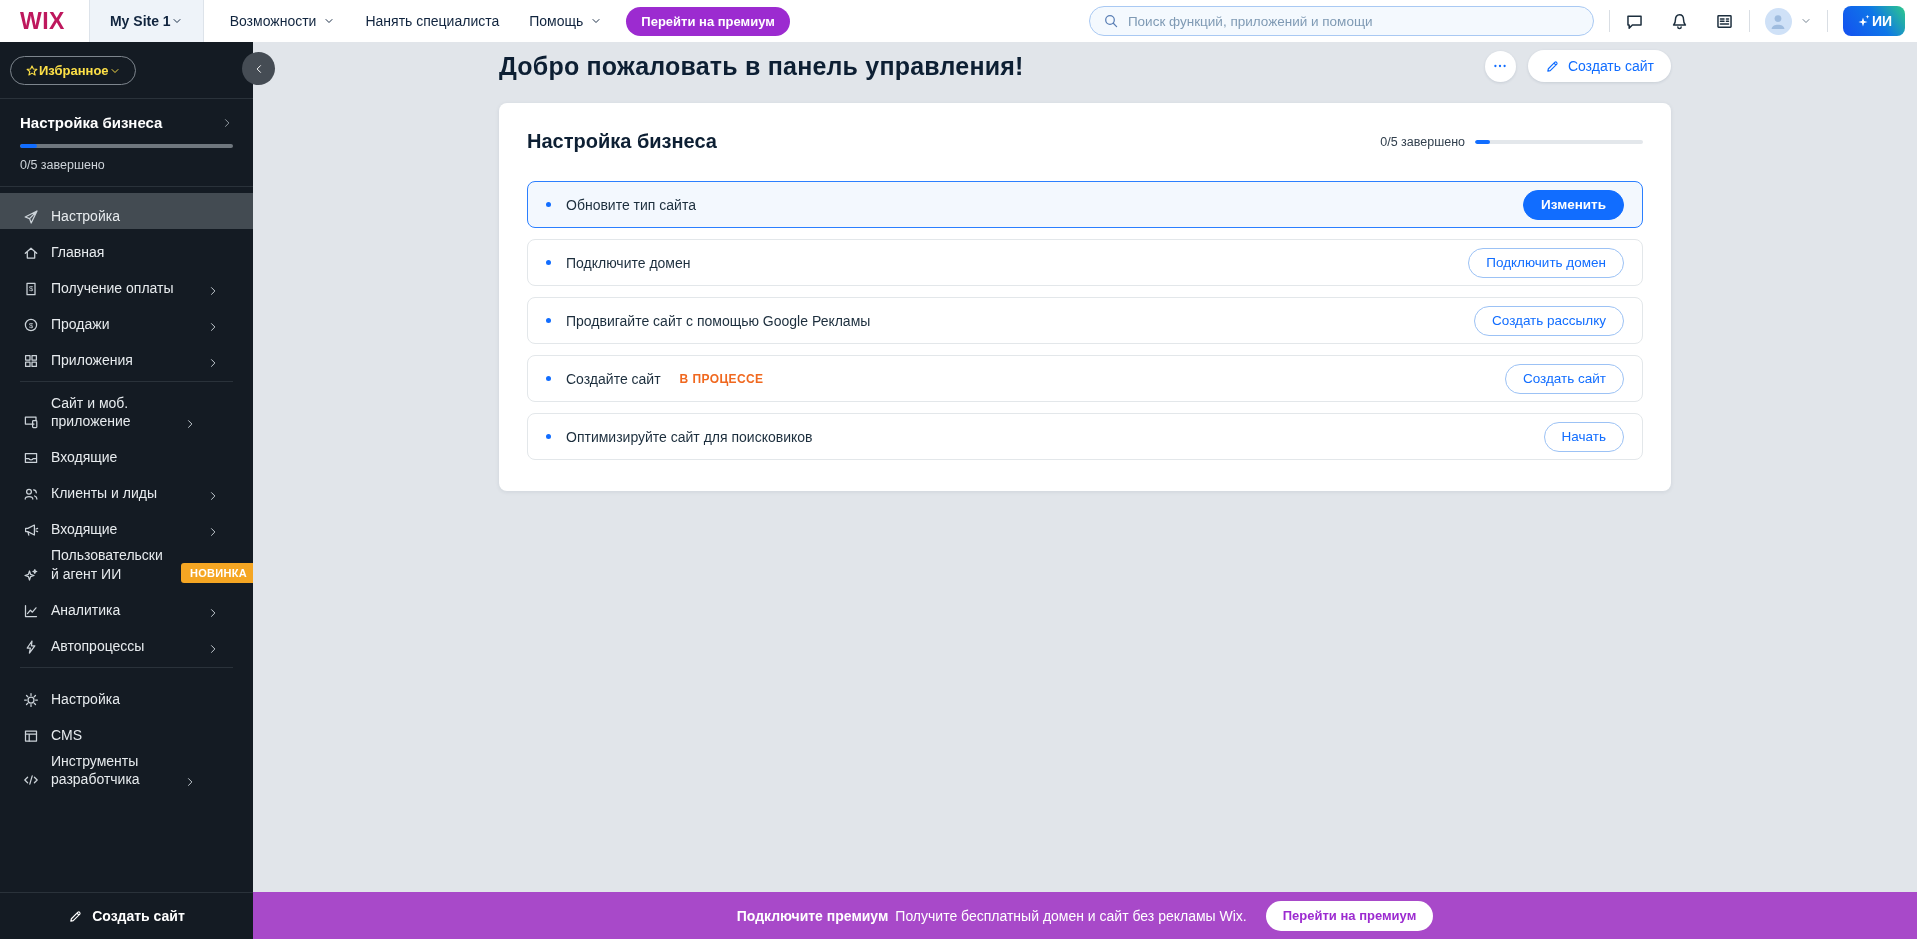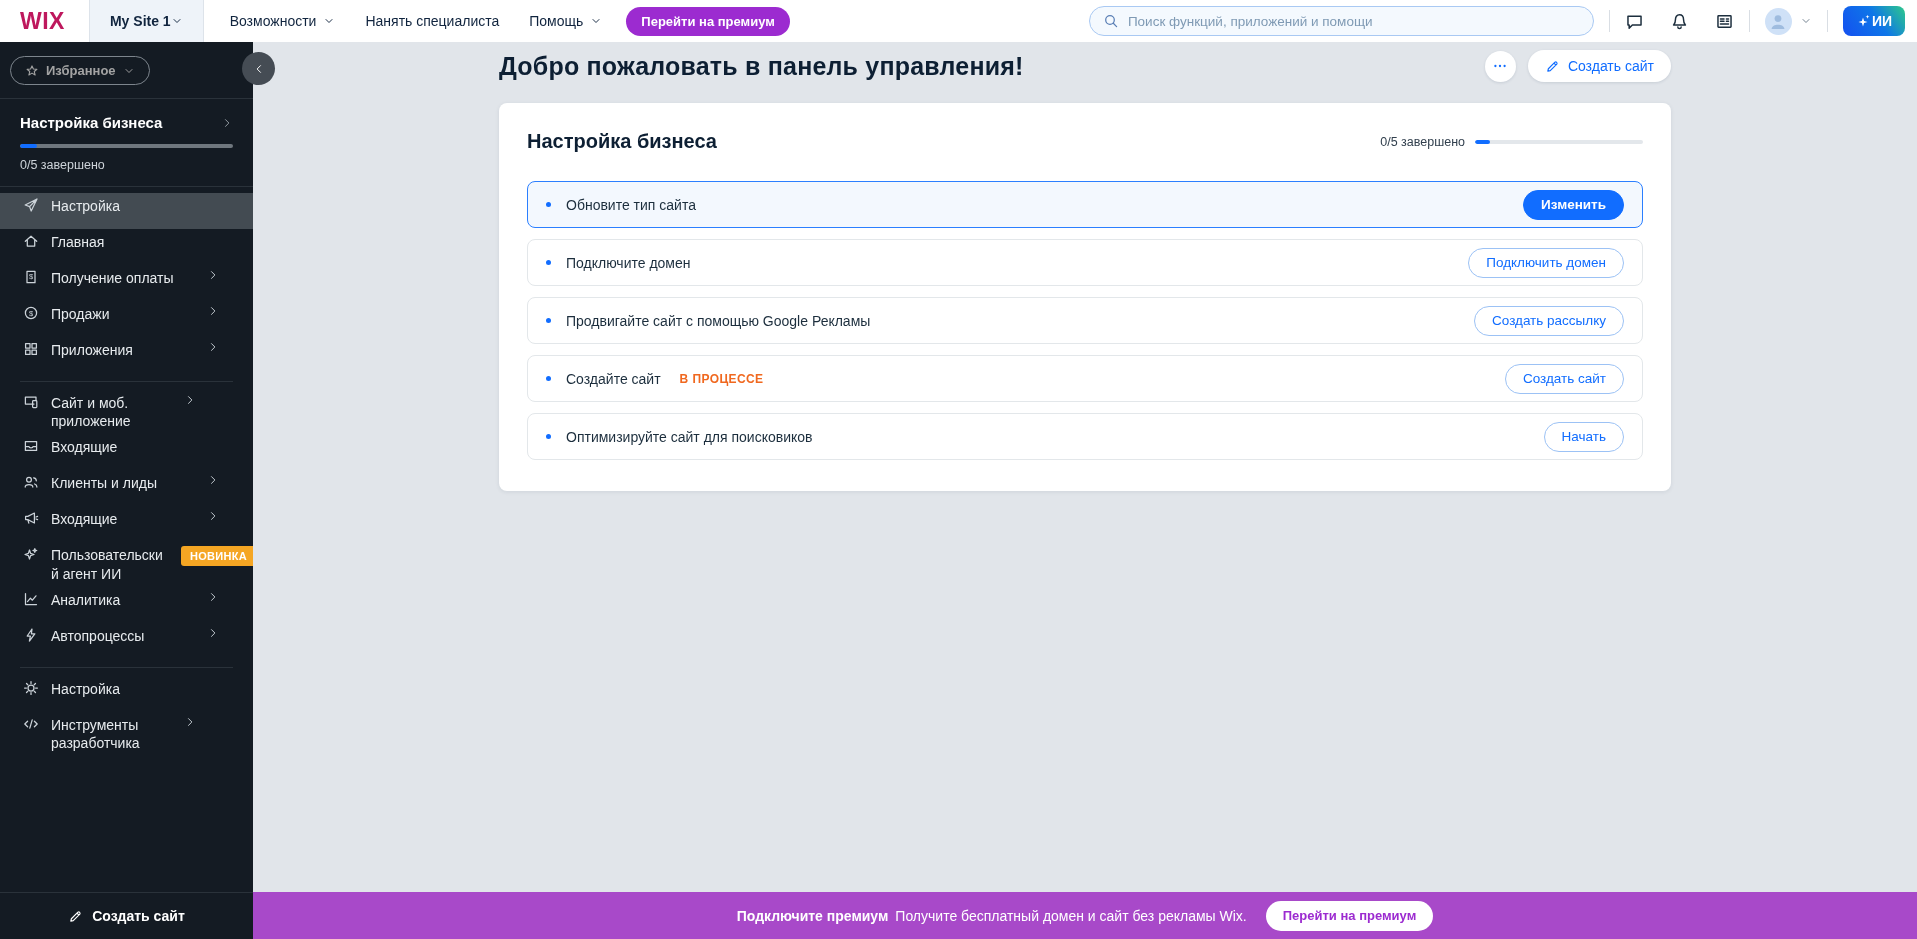--- a/index.html
+++ b/index.html
@@ -28,30 +28,30 @@
   .hicons .icon { cursor:pointer; }
   .avatar-wrap { display:flex; align-items:center; gap:8px; cursor:pointer; }
   .avatar { width:27px; height:27px; border-radius:50%; background:#cfe1f7; color:#9fbcdf; display:flex; align-items:center; justify-content:center; overflow:hidden; }
   .avatar svg { stroke:none; }
   .ai-btn { height:30px; margin:0 12px 0 0; border:none; border-radius:8px; padding:0 13px; display:flex; align-items:center; color:#fff; font-weight:700; font-size:14px; cursor:pointer; background:linear-gradient(55deg,#1550f0 0%,#0e76e8 55%,#2ec98a 100%); }
 
   
   .sidebar { position:absolute; top:42px; left:0; width:253px; bottom:0; background:#141b23; color:#e7ebee; display:flex; flex-direction:column; z-index:20; }
   .collapse-btn { position:absolute; left:242px; top:52px; width:33px; height:33px; border-radius:50%; background:#454c54; border:none; color:#fff; z-index:25; cursor:pointer; display:flex; align-items:center; justify-content:center; }
   .fav-row { padding:14px 10px 13px; }
-  .fav-pill { display:inline-flex; align-items:center; gap:7px; height:29px; padding:0 14px; border:1px solid #7d858d; border-radius:15px; background:transparent; color:#a3a3a3; font-size:13px; font-weight:700; cursor:pointer; font-family:inherit; }
+  .fav-pill { display:inline-flex; align-items:center; height:29px; padding:0 14px; border:1px solid #7d858d; border-radius:15px; background:transparent; color:#fde047; font-size:13px; font-weight:700; cursor:pointer; font-family:inherit; }
   .sdivider { height:1px; background:#2a323a; }
   .setup-block { padding:15px 20px 14px; }
   .setup-head { display:flex; align-items:center; justify-content:space-between; cursor:pointer; }
   .setup-title { font-size:15px; font-weight:700; color:#fff; }
   .sprogress-track { margin-top:13px; height:4px; border-radius:2px; background:#6f777e; overflow:hidden; }
   .sprogress-fill { height:100%; border-radius:2px; background:#116dff; }
   .sprogress-label { margin-top:10px; font-size:12.5px; color:#cdd3d9; }
   .snav { flex:1; padding:6px 0; overflow:hidden; }
-  .snav-item { display:flex; align-items:flex-start; min-height:36px; padding:4px 32px 4px 22px; gap:12px; font-size:14px; color:#e7ebee; cursor:pointer; }
+  .snav-item { display:flex; align-items:flex-end; min-height:36px; padding:4px 32px 4px 22px; gap:12px; font-size:14px; color:#e7ebee; cursor:pointer; }
   .snav-item.selected { background:#434b52; }
   .snav-item .icon { color:#ccd3d9; width:17px; }
   .snav-label { flex:1; line-height:1.3; max-width:150px; overflow-wrap:break-word; }
   .snav-chevron { color:#9aa2a9; }
   .new-badge { background:#f5a623; color:#fff; font-size:11px; font-weight:700; padding:4px 9px; border-radius:3px; letter-spacing:.3px; }
   .snav .sdivider { margin:8px 20px; }
   .sidebar-footer { border-top:1px solid #2a323a; height:47px; display:flex; align-items:center; justify-content:center; gap:9px; font-size:14px; font-weight:700; color:#fff; cursor:pointer; }
 
   
   .main { position:absolute; left:253px; top:42px; right:0; bottom:47px; overflow:hidden; }
@@ -361,20 +361,29 @@
         </div>
         <div class="sdivider"></div>
         <div class="snav-item">
           <span class="icon">
             <svg viewBox="0 0 16 16" width="16" height="16">
               <circle cx="8" cy="8" r="3"></circle>
               <path d="M8 1.6 V3.4 M8 12.6 V14.4 M1.6 8 H3.4 M12.6 8 H14.4 M3.5 3.5 L4.8 4.8 M11.2 11.2 L12.5 12.5 M12.5 3.5 L11.2 4.8 M4.8 11.2 L3.5 12.5"></path>
             </svg>
           </span>
           <span class="snav-label">Настройка</span>
+        </div>
+        <div class="snav-item">
+          <span class="icon">
+            <svg viewBox="0 0 16 16" width="16" height="16">
+              <rect x="2.5" y="3" width="11" height="10"></rect>
+              <path d="M2.5 6.2 H13.5 M6.2 6.2 V13"></path>
+            </svg>
+          </span>
+          <span class="snav-label">CMS</span>
         </div>
         <div class="snav-item">
           <span class="icon">
             <svg viewBox="0 0 16 16" width="16" height="16">
               <path d="M4.6 5.2 L1.8 8 L4.6 10.8 M11.4 5.2 L14.2 8 L11.4 10.8 M9.2 3.8 L6.8 12.2"></path>
             </svg>
           </span>
           <span class="snav-label" style="max-width: 118px;">Инструменты разработчика</span>
           <span class="icon sm snav-chevron">
             <svg viewBox="0 0 16 16" width="12" height="12">

